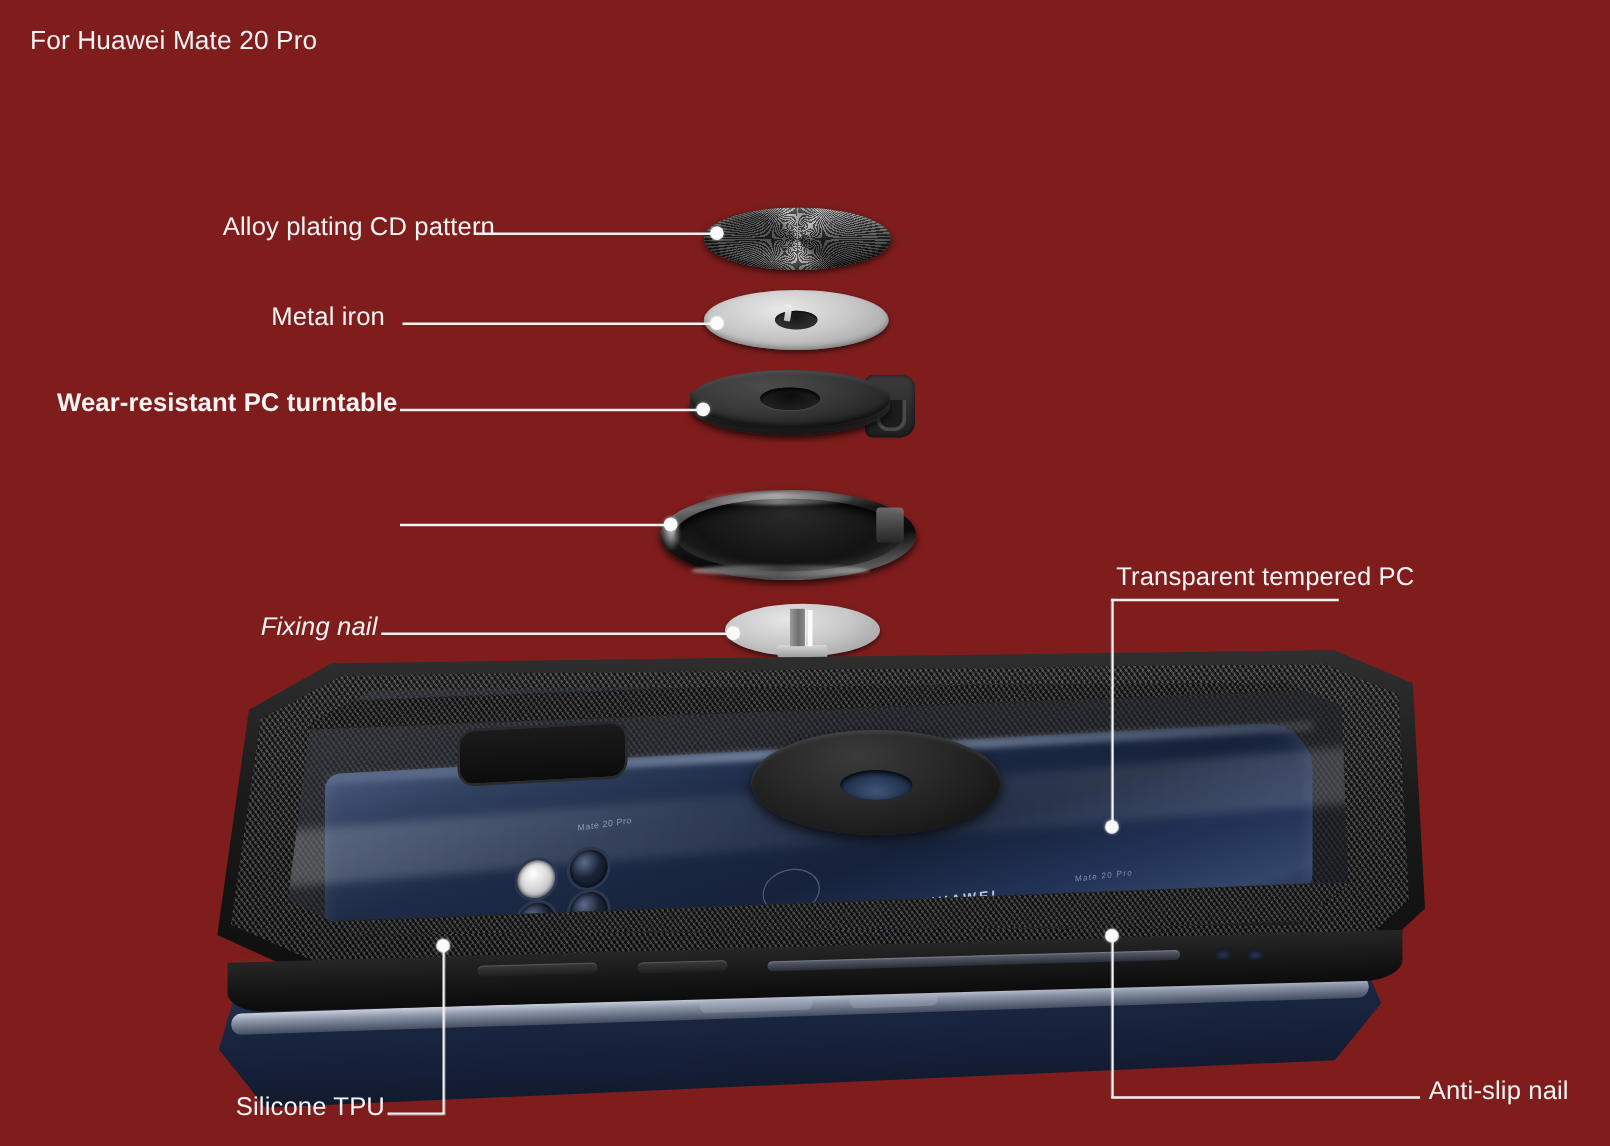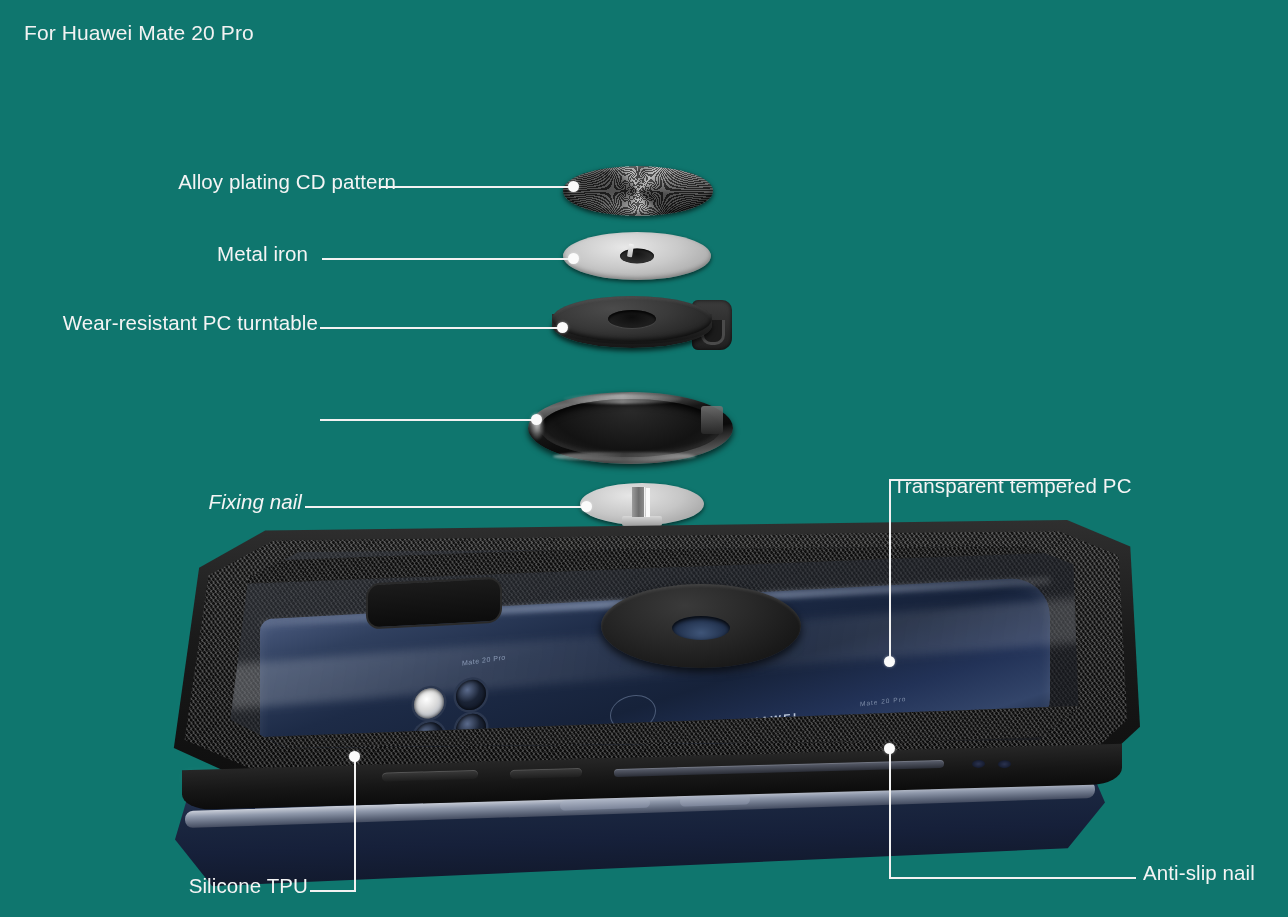--- a/index.html
+++ b/index.html
@@ -4,21 +4,21 @@
 <style>
   html, body {
     margin: 0;
     padding: 0;
     background: #1e1e1e;
   }
   #stage {
     position: relative;
     width: 1288px;
     height: 917px;
-    background: #0f766e;
+    background: #7f1d1d;
     overflow: hidden;
     font-family: "Liberation Sans", sans-serif;
     -webkit-font-smoothing: antialiased;
   }
   
   #title {
     position: absolute;
     left: 24px;
     top: 21px;
     font-size: 21px;
@@ -532,32 +532,32 @@
   </div>
 
   <div class="label right-align" style="left:0; top:170px; width:378px;padding-left:18px;">Alloy plating CD pattern</div>
   <div class="leader h" style="left:380px; top:186px; width:193px;"></div>
   <div class="dot" style="left:568px; top:181px;"></div>
 
   <div class="label right-align" style="left:0; top:242px; width:308px;text-align:right;">Metal iron</div>
   <div class="leader h" style="left:322px; top:258px; width:251px;"></div>
   <div class="dot" style="left:568px; top:253px;"></div>
 
-  <div class="label right-align" style="left:0; top:311px; width:318px;">Wear-resistant PC turntable</div>
+  <div class="label right-align" style="left:0; top:311px; width:318px;font-weight:bold;">Wear-resistant PC turntable</div>
   <div class="leader h" style="left:320px; top:327px; width:242px;"></div>
   <div class="dot" style="left:557px; top:322px;"></div>
 
   <div class="leader h" style="left:320px; top:419px; width:216px;"></div>
   <div class="dot" style="left:531px; top:414px;"></div>
 
   <div class="label right-align" style="left:0; top:490px; width:302px;font-style:italic;">Fixing nail</div>
   <div class="leader h" style="left:305px; top:506px; width:281px;"></div>
   <div class="dot" style="left:581px; top:501px;"></div>
 
-  <div class="label" style="left:893px; top:450px;margin-top:24px;">Transparent tempered PC</div>
+  <div class="label" style="left:893px; top:450px;">Transparent tempered PC</div>
   <div class="leader h" style="left:889px; top:479px; width:182px;"></div>
   <div class="leader v" style="left:889px; top:479px; height:181px;"></div>
   <div class="dot" style="left:884px; top:656px;"></div>
 
   <div class="label" style="left:1143px; top:861px;">Anti-slip nail</div>
   <div class="leader h" style="left:889px; top:877px; width:247px;"></div>
   <div class="leader v" style="left:889px; top:748px; height:130px;"></div>
   <div class="dot" style="left:884px; top:743px;"></div>
 
   <div class="label right-align" style="left:0; top:874px; width:308px;">Silicone TPU</div>

